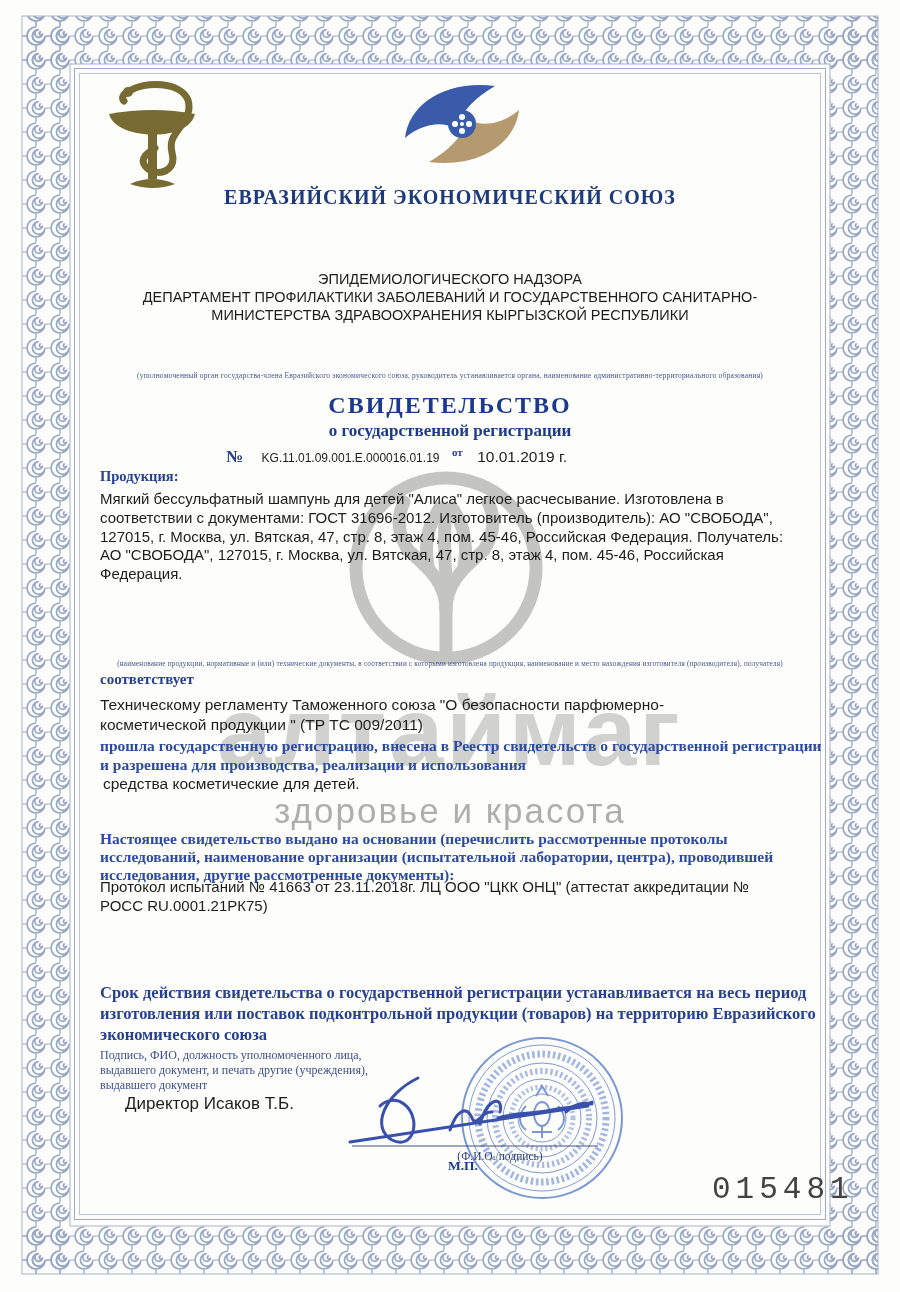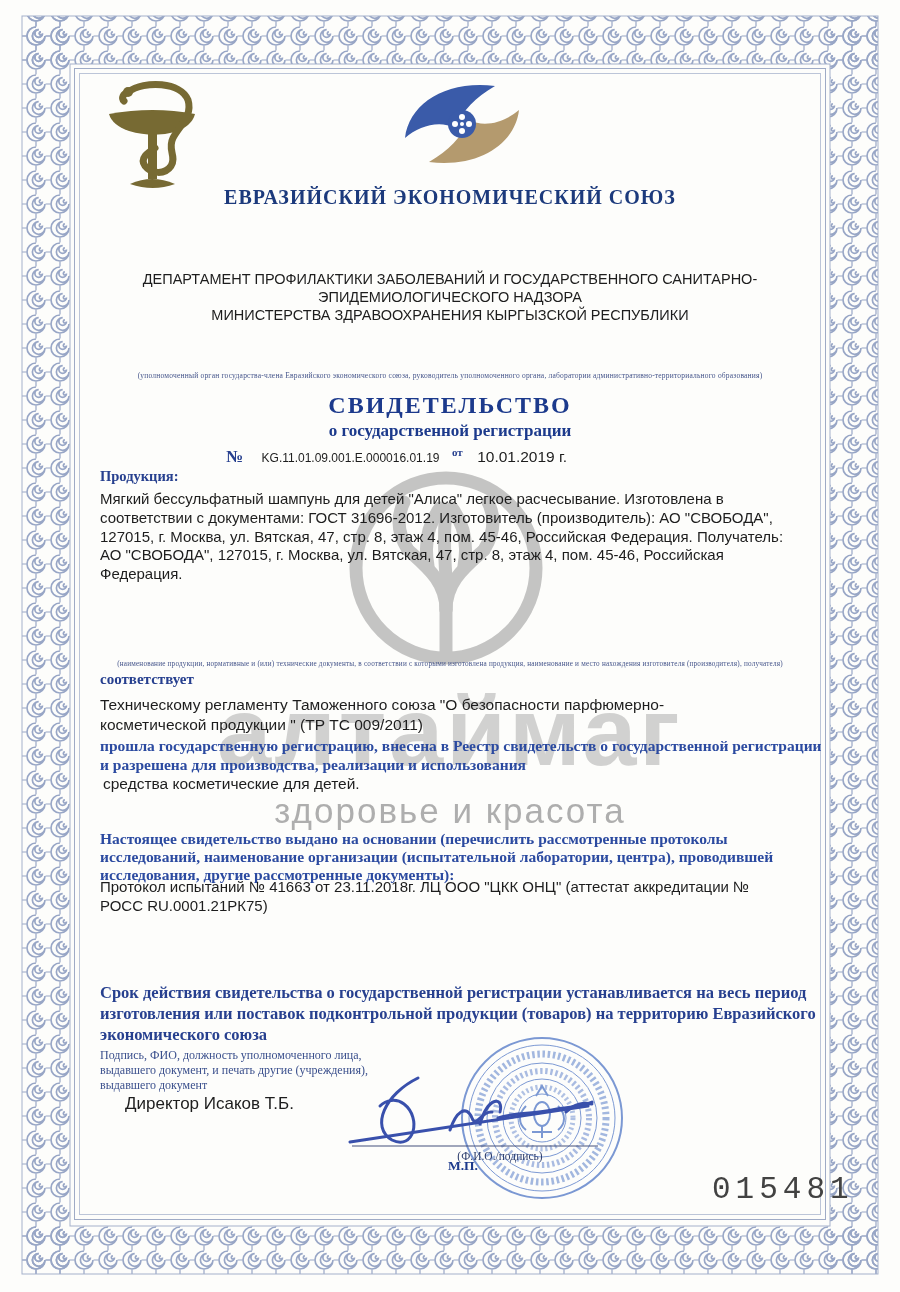--- a/index.html
+++ b/index.html
@@ -91,26 +91,26 @@
       <circle cx="62" cy="48" r="3"></circle>
       <circle cx="76" cy="48" r="3"></circle>
       <circle cx="69" cy="55" r="3"></circle>
       <circle cx="69" cy="48" r="2"></circle>
     </g>
   </svg>
 
   <div class="abs ctr z2" style="top:186px; font-family:'Liberation Serif',serif; font-weight:bold; font-size:20px; letter-spacing:1px; color:#1c3a7c;">ЕВРАЗИЙСКИЙ ЭКОНОМИЧЕСКИЙ СОЮЗ</div>
 
   <div class="abs ctr z2 typed" style="top:270px; font-size:14.5px; line-height:18px;">
+    <div>ЭПИДЕМИОЛОГИЧЕСКОГО НАДЗОРА</div>
     <div>ДЕПАРТАМЕНТ ПРОФИЛАКТИКИ ЗАБОЛЕВАНИЙ И ГОСУДАРСТВЕННОГО САНИТАРНО-</div>
-    <div>ЭПИДЕМИОЛОГИЧЕСКОГО НАДЗОРА</div>
     <div>МИНИСТЕРСТВА ЗДРАВООХРАНЕНИЯ КЫРГЫЗСКОЙ РЕСПУБЛИКИ</div>
   </div>
 
-  <div class="abs ctr z2 tiny" style="top:371px;">(уполномоченный орган государства-члена Евразийского экономического союза, руководитель уполномоченного органа, лаборатории административно-территориального образования)</div>
+  <div class="abs ctr z2 tiny" style="top:371px;">(уполномоченный орган государства-члена Евразийского экономического союза, руководитель устанавливается органа, наименование административно-территориального образования)</div>
 
   <div class="abs ctr z2" style="top:392px; font-family:'Liberation Serif',serif; font-weight:bold; font-size:24px; letter-spacing:2px; color:#1c3a8c;">СВИДЕТЕЛЬСТВО</div>
   <div class="abs ctr z2" style="top:421px; font-family:'Liberation Serif',serif; font-weight:bold; font-size:17px; color:#1c3a8c;">о государственной регистрации</div>
 
   <div class="abs z2" style="left:226px; top:446px;">
     <span class="form" style="font-size:17px;">№</span>
     <span class="typed" style="font-size:12px; margin-left:14px;">KG.11.01.09.001.Е.000016.01.19</span>
     <span class="form" style="font-size:11px; vertical-align:6px; margin-left:8px;">от</span>
     <span class="typed" style="font-size:15.5px; margin-left:10px;">10.01.2019 г.</span>
   </div>

